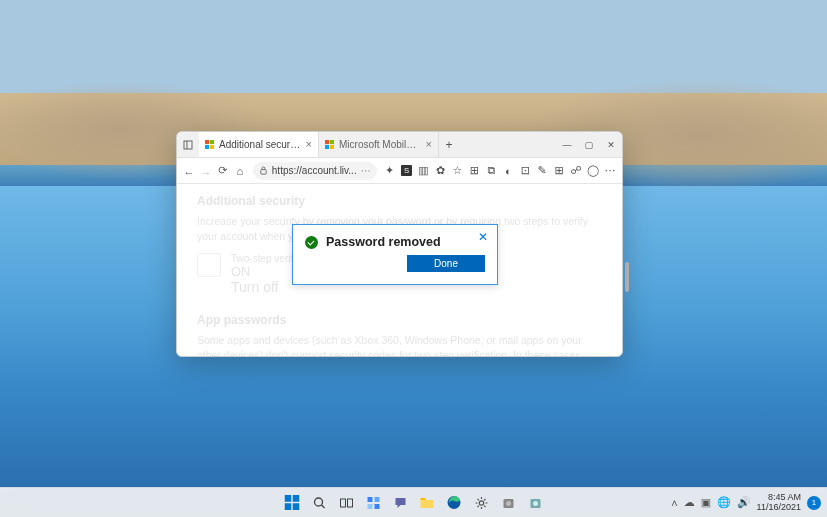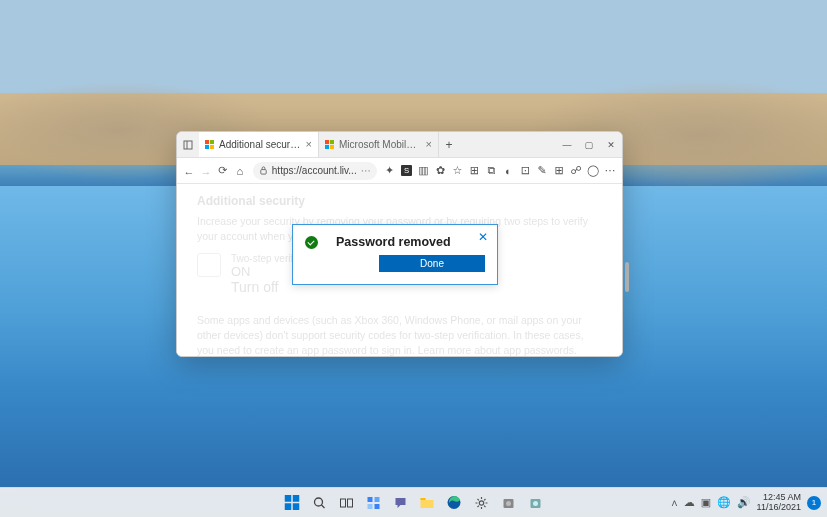--- a/index.html
+++ b/index.html
@@ -54,27 +54,27 @@
   .page h3 { font-size:12px; font-weight:600; margin-bottom:6px; color:#bbb; }
   .page p { line-height:1.4; margin-bottom:10px; }
   .tile { display:flex; gap:10px; margin:10px 0 18px; }
   .tile-icon { width:24px; height:24px; border:1px solid #ddd; border-radius:3px; }
   
   .dialog {
     position:absolute; left:115px; top:40px; width:206px;
     background:#fff; border:1px solid #3a96dd; padding:10px 12px 12px;
     box-shadow:0 2px 8px rgba(0,0,0,.15);
   }
-  .dialog .hdr { display:flex; align-items:center; gap:18px; margin-bottom:6px;text-align:right; }
+  .dialog .hdr { display:flex; align-items:center; gap:8px; margin-bottom:6px;text-align:right; }
   .dialog .chk { width:13px; height:13px; border-radius:50%; background:#107c10; position:relative; flex-shrink:0; }
   .dialog .chk::after { content:""; position:absolute; left:3px; top:4px; width:5px; height:3px; border-left:1.5px solid #fff; border-bottom:1.5px solid #fff; transform:rotate(-45deg); }
   .dialog .title { font-size:12.5px; font-weight:600; color:#222; }
   .dialog .dclose { position:absolute; right:6px; top:4px; color:#0078d4; font-size:12px; cursor:pointer; width:16px; height:16px; display:flex; align-items:center; justify-content:center; }
   .dialog .msg { font-size:9.5px; color:#444; line-height:1.4; margin-bottom:10px; }
-  .dialog .done { float:right; background:#0067b8; color:#fff; font-size:10px; border:none; padding:3px 0; width:106px; cursor:pointer; }
+  .dialog .done { float:right; background:#0067b8; color:#fff; font-size:10px; border:none; padding:3px 0; width:78px; cursor:pointer; }
   .dialog::after { content:""; display:block; clear:both; }
   
   .scroll-ind { position:absolute; right:-3px; top:88px; width:4px; height:30px; background:#c0c0c0; border-radius:2px; }
   
   
   .taskbar { position:absolute; left:0; right:0; bottom:0; height:30px; background:rgba(243,243,243,.92); backdrop-filter:blur(10px); border-top:1px solid rgba(0,0,0,.06); display:flex; align-items:center; }
   .tb-center { position:absolute; left:50%; transform:translateX(-50%); display:flex; gap:3px; align-items:center; }
   .tb-item { width:24px; height:24px; display:flex; align-items:center; justify-content:center; border-radius:3px; cursor:pointer; font-size:14px; }
   .tb-right { position:absolute; right:6px; display:flex; align-items:center; gap:6px; font-size:9px; color:#333; }
   .tb-right .ico { font-size:11px; color:#555; }
@@ -172,20 +172,21 @@
       <h3>Additional security</h3>
       <p>Increase your security by removing your password or by requiring two steps to verify your account when you sign in. Learn more if it's right for...</p>
       <div class="tile">
         <div class="tile-icon"></div>
         <div>
           <div style="font-size:10px">Two-step verification</div>
           <div style="font-size:13px">ON</div>
           <div style="font-size:14px">Turn off</div>
         </div>
       </div>
+      <h3>App passwords</h3>
       <p>Some apps and devices (such as Xbox 360, Windows Phone, or mail apps on your other devices) don't support security codes for two-step verification. In these cases, you need to create an app password to sign in. Learn more about app passwords.</p>
     </div>
     <div class="overlay"></div>
 
     <div class="dialog">
       <div class="dclose">✕</div>
       <div class="hdr">
         <div class="chk"></div>
         <div class="title">Password removed</div>
       </div>
@@ -260,20 +261,20 @@
         </svg>
     </div>
   </div>
   <div class="tb-right">
     <span class="ico">˄</span>
     <span class="ico">☁</span>
     <span class="ico">▣</span>
     <span class="ico">🌐</span>
     <span class="ico">🔊</span>
     <div class="clock">
-      <div>12:45 AM</div>
+      <div>8:45 AM</div>
       <div>11/16/2021</div>
     </div>
     <div class="notif">
         <span>1</span>
       </div>
   </div>
 </div>
 
 </body></html>

